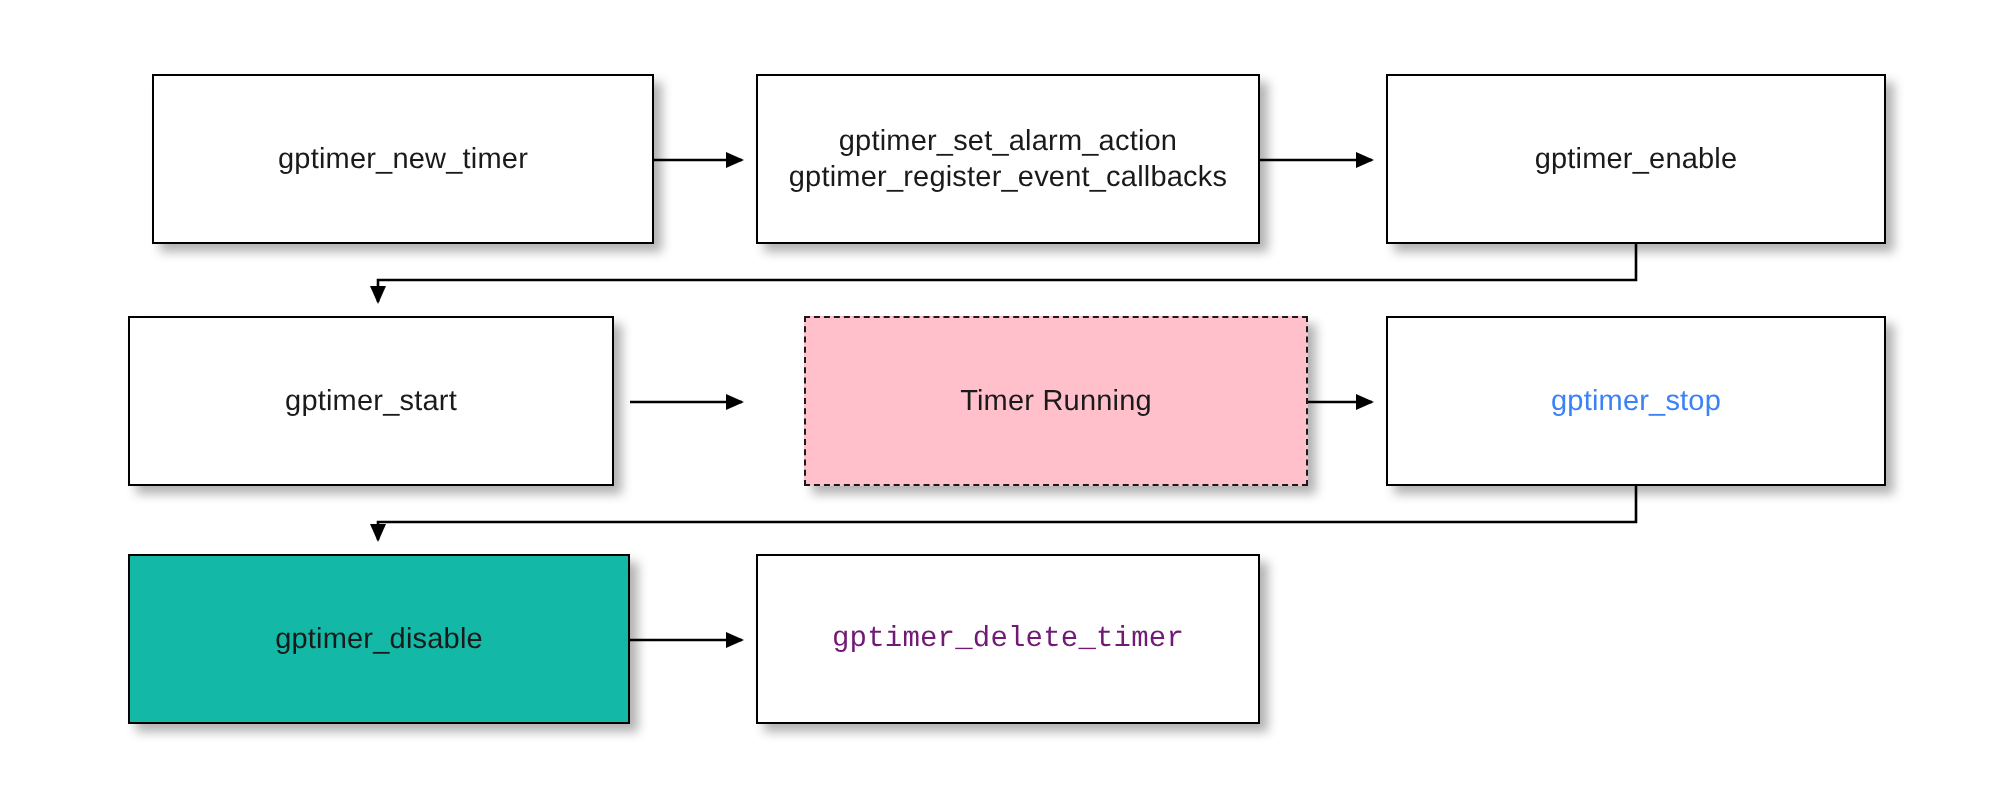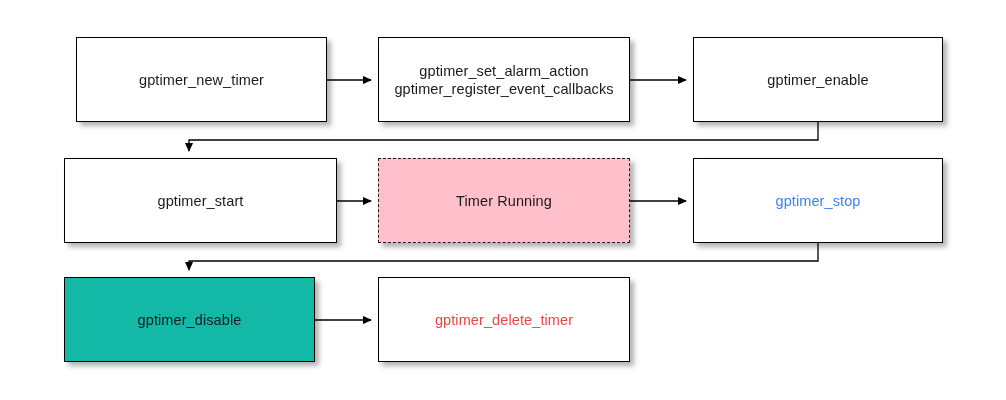--- a/index.html
+++ b/index.html
@@ -39,20 +39,21 @@
     font-size: 14.5px;
     line-height: 18px;
     color: #1a1a1a;
     letter-spacing: 0.1px;
     white-space: pre-line;
     padding: 0 6px;
   }
   .node.running {
     background: #ffc0cb;
     border: 1px dashed #1a1a1a;
+    margin-left: 24px;
   }
   .node.running .node-label {
     color: #1a1a1a;
   }
 </style>
 </head>
 <body>
 
 <div id="canvas" style="background: rgb(255, 255, 255);">
 
@@ -77,30 +78,30 @@
       <div class="node" style="left: 64px; top: 37px; width: 251px; height: 85px; background: rgb(255, 255, 255); border-color: rgb(0, 0, 0); margin-left: 12px;">
         <span class="node-label" style="color: rgb(26, 26, 26);">gptimer_new_timer</span>
       </div>
       <div class="node" style="left: 378px; top: 37px; width: 252px; height: 85px; background: rgb(255, 255, 255); border-color: rgb(0, 0, 0); text-align: center;">
         <span class="node-label" style="color: rgb(26, 26, 26);">gptimer_set_alarm_action
 gptimer_register_event_callbacks</span>
       </div>
       <div class="node" style="left: 693px; top: 37px; width: 250px; height: 85px; background: rgb(255, 255, 255); border-color: rgb(0, 0, 0);">
         <span class="node-label" style="color: rgb(26, 26, 26);">gptimer_enable</span>
       </div>
-      <div class="node" style="left: 64px; top: 158px; width: 273px; height: 85px; background: rgb(255, 255, 255); border-color: rgb(0, 0, 0);">
+      <div class="node" style="left: 64px; top: 158px; width: 243px; height: 85px; background: rgb(255, 255, 255); border-color: rgb(0, 0, 0);">
         <span class="node-label" style="color: rgb(26, 26, 26);">gptimer_start</span>
       </div>
       <div class="node running" style="left: 378px; top: 158px; width: 252px; height: 85px; background: rgb(255, 192, 203); border-color: rgb(26, 26, 26);">
         <span class="node-label" style="color: rgb(26, 26, 26);">Timer Running</span>
       </div>
       <div class="node" style="left: 693px; top: 158px; width: 250px; height: 85px; background: rgb(255, 255, 255); border-color: rgb(0, 0, 0);">
         <span class="node-label" style="color: #3b82f6;">gptimer_stop</span>
       </div>
       <div class="node" style="left: 64px; top: 277px; width: 251px; height: 85px; background: #14b8a6; border-color: rgb(0, 0, 0);">
         <span class="node-label" style="color: rgb(26, 26, 26);">gptimer_disable</span>
       </div>
       <div class="node" style="left: 378px; top: 277px; width: 252px; height: 85px; background: rgb(255, 255, 255); border-color: rgb(0, 0, 0);">
-        <span class="node-label" style="color: #ef4444;">gptimer_delete_timer</span>
+        <span class="node-label" style="color: #701a75; font-family: Liberation Mono, monospace;">gptimer_delete_timer</span>
       </div>
     </div>
 
 </div>
 
 </body></html>

